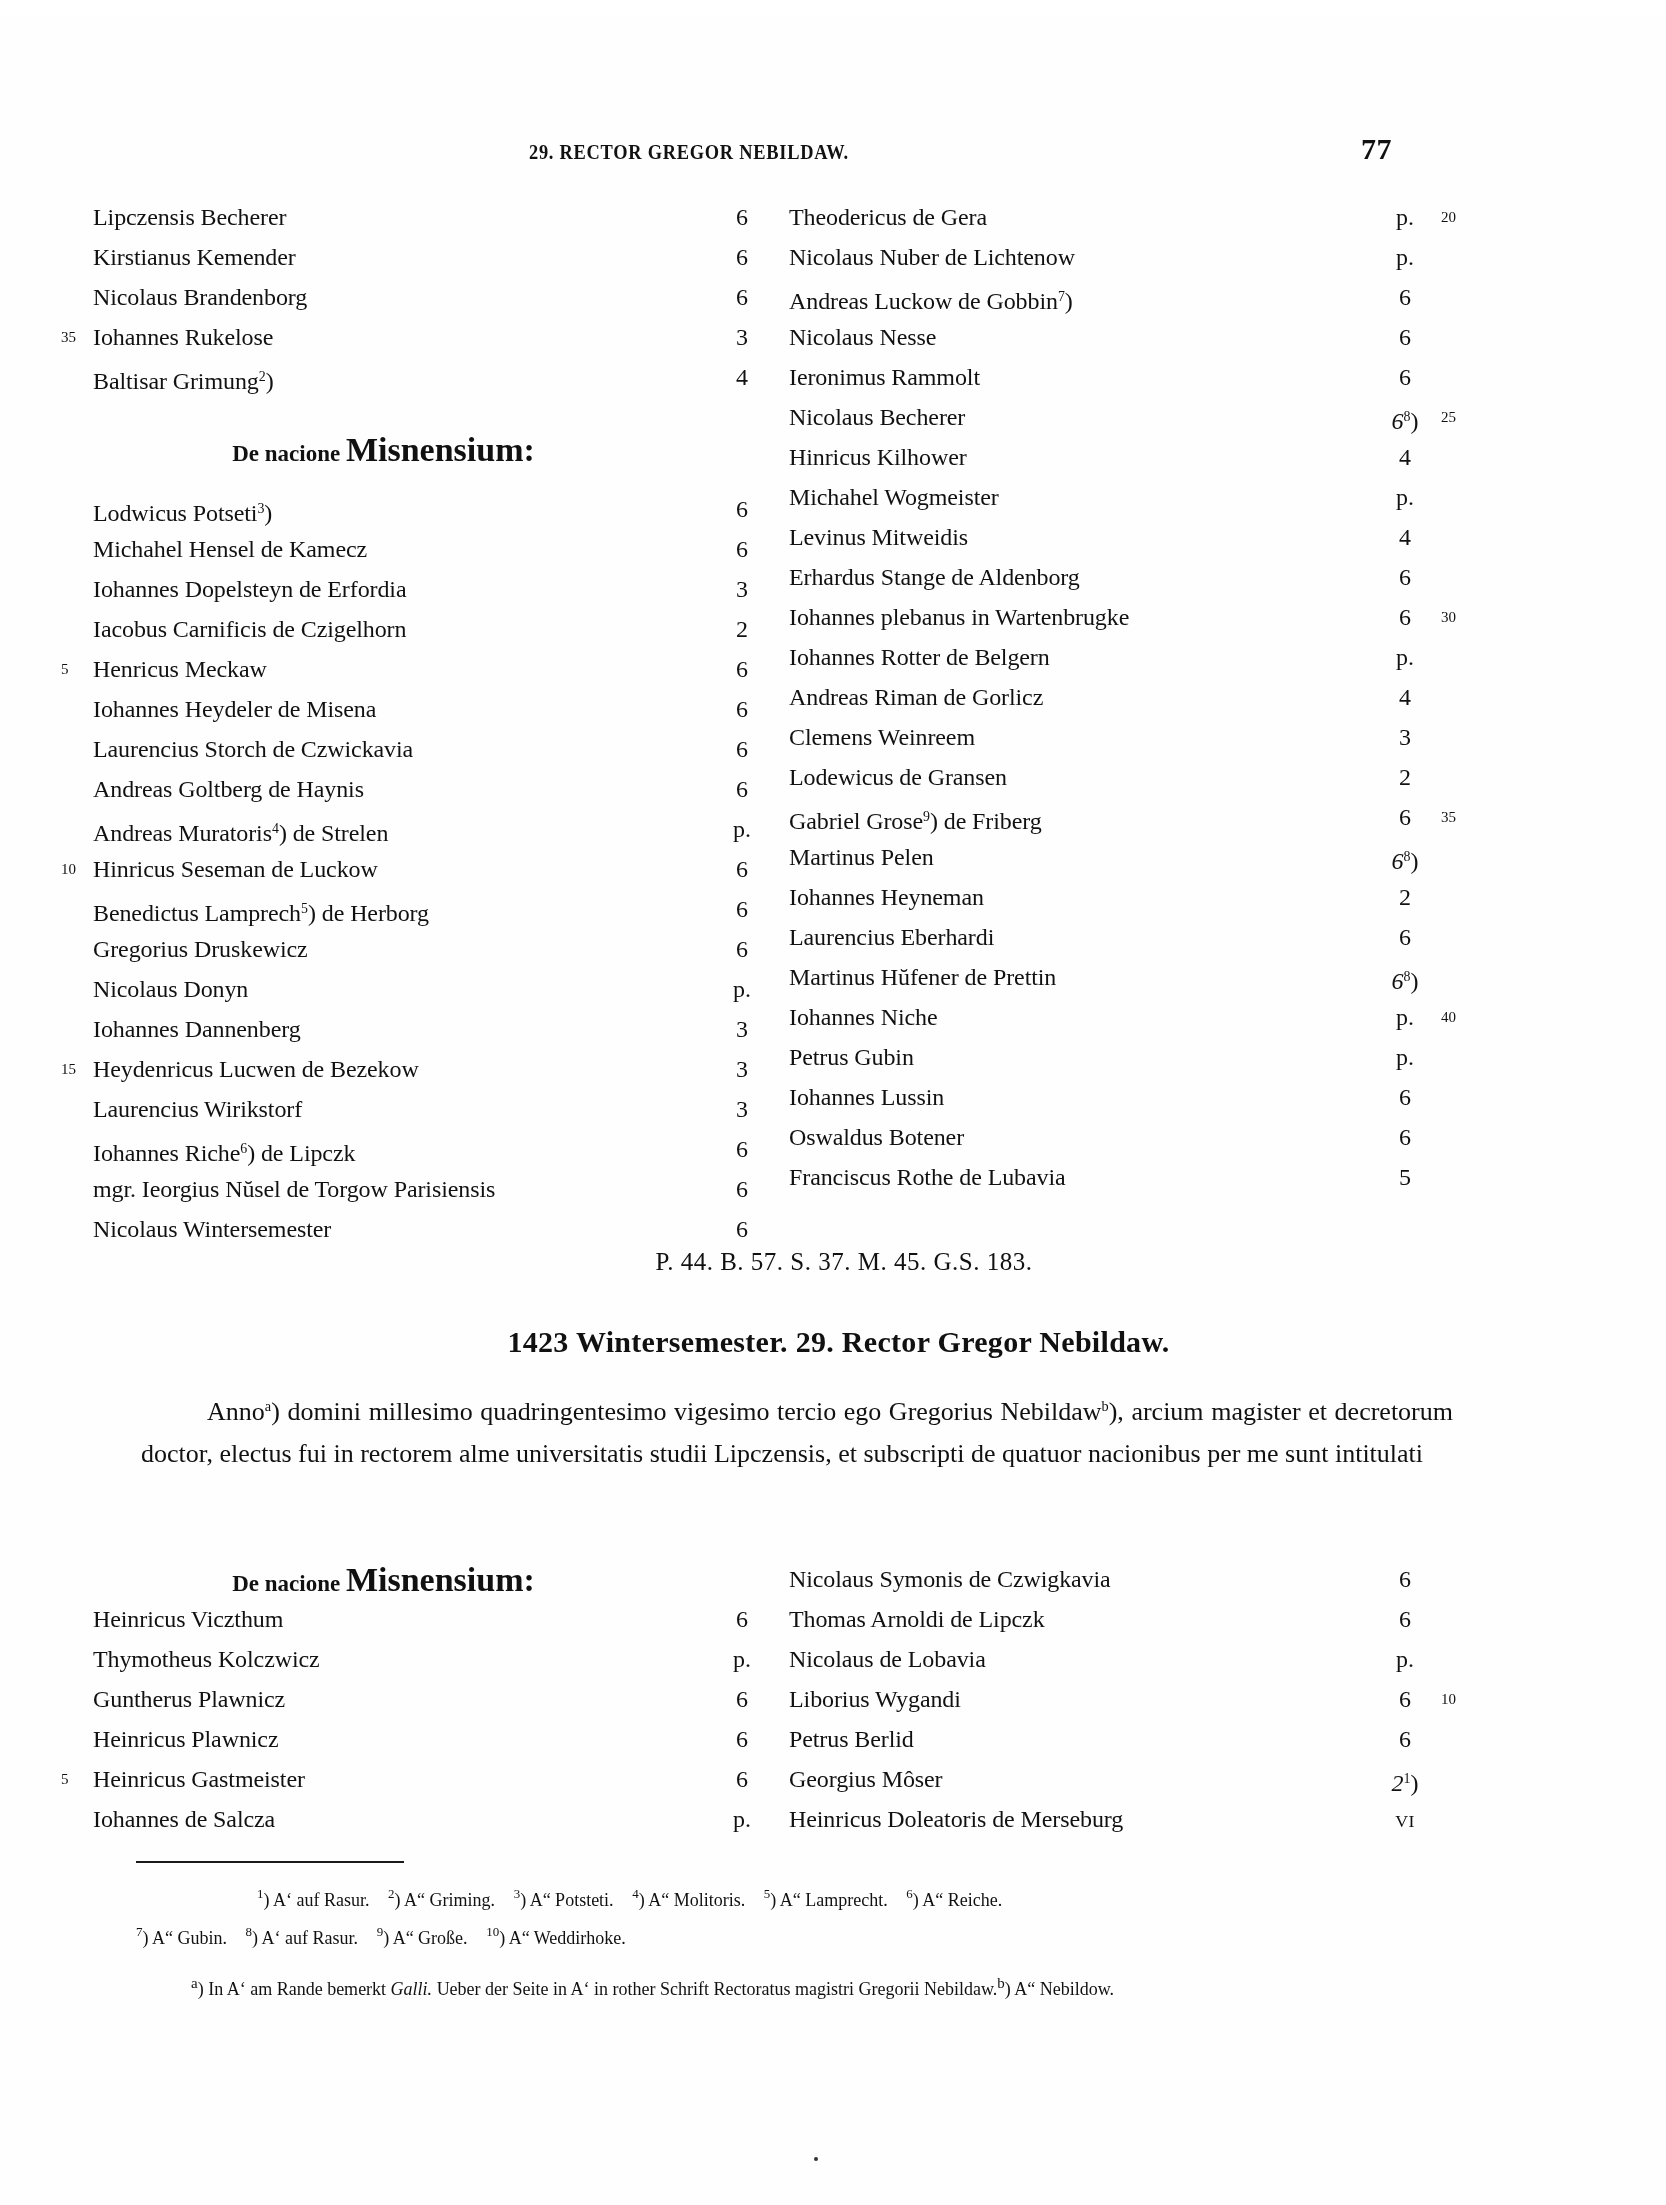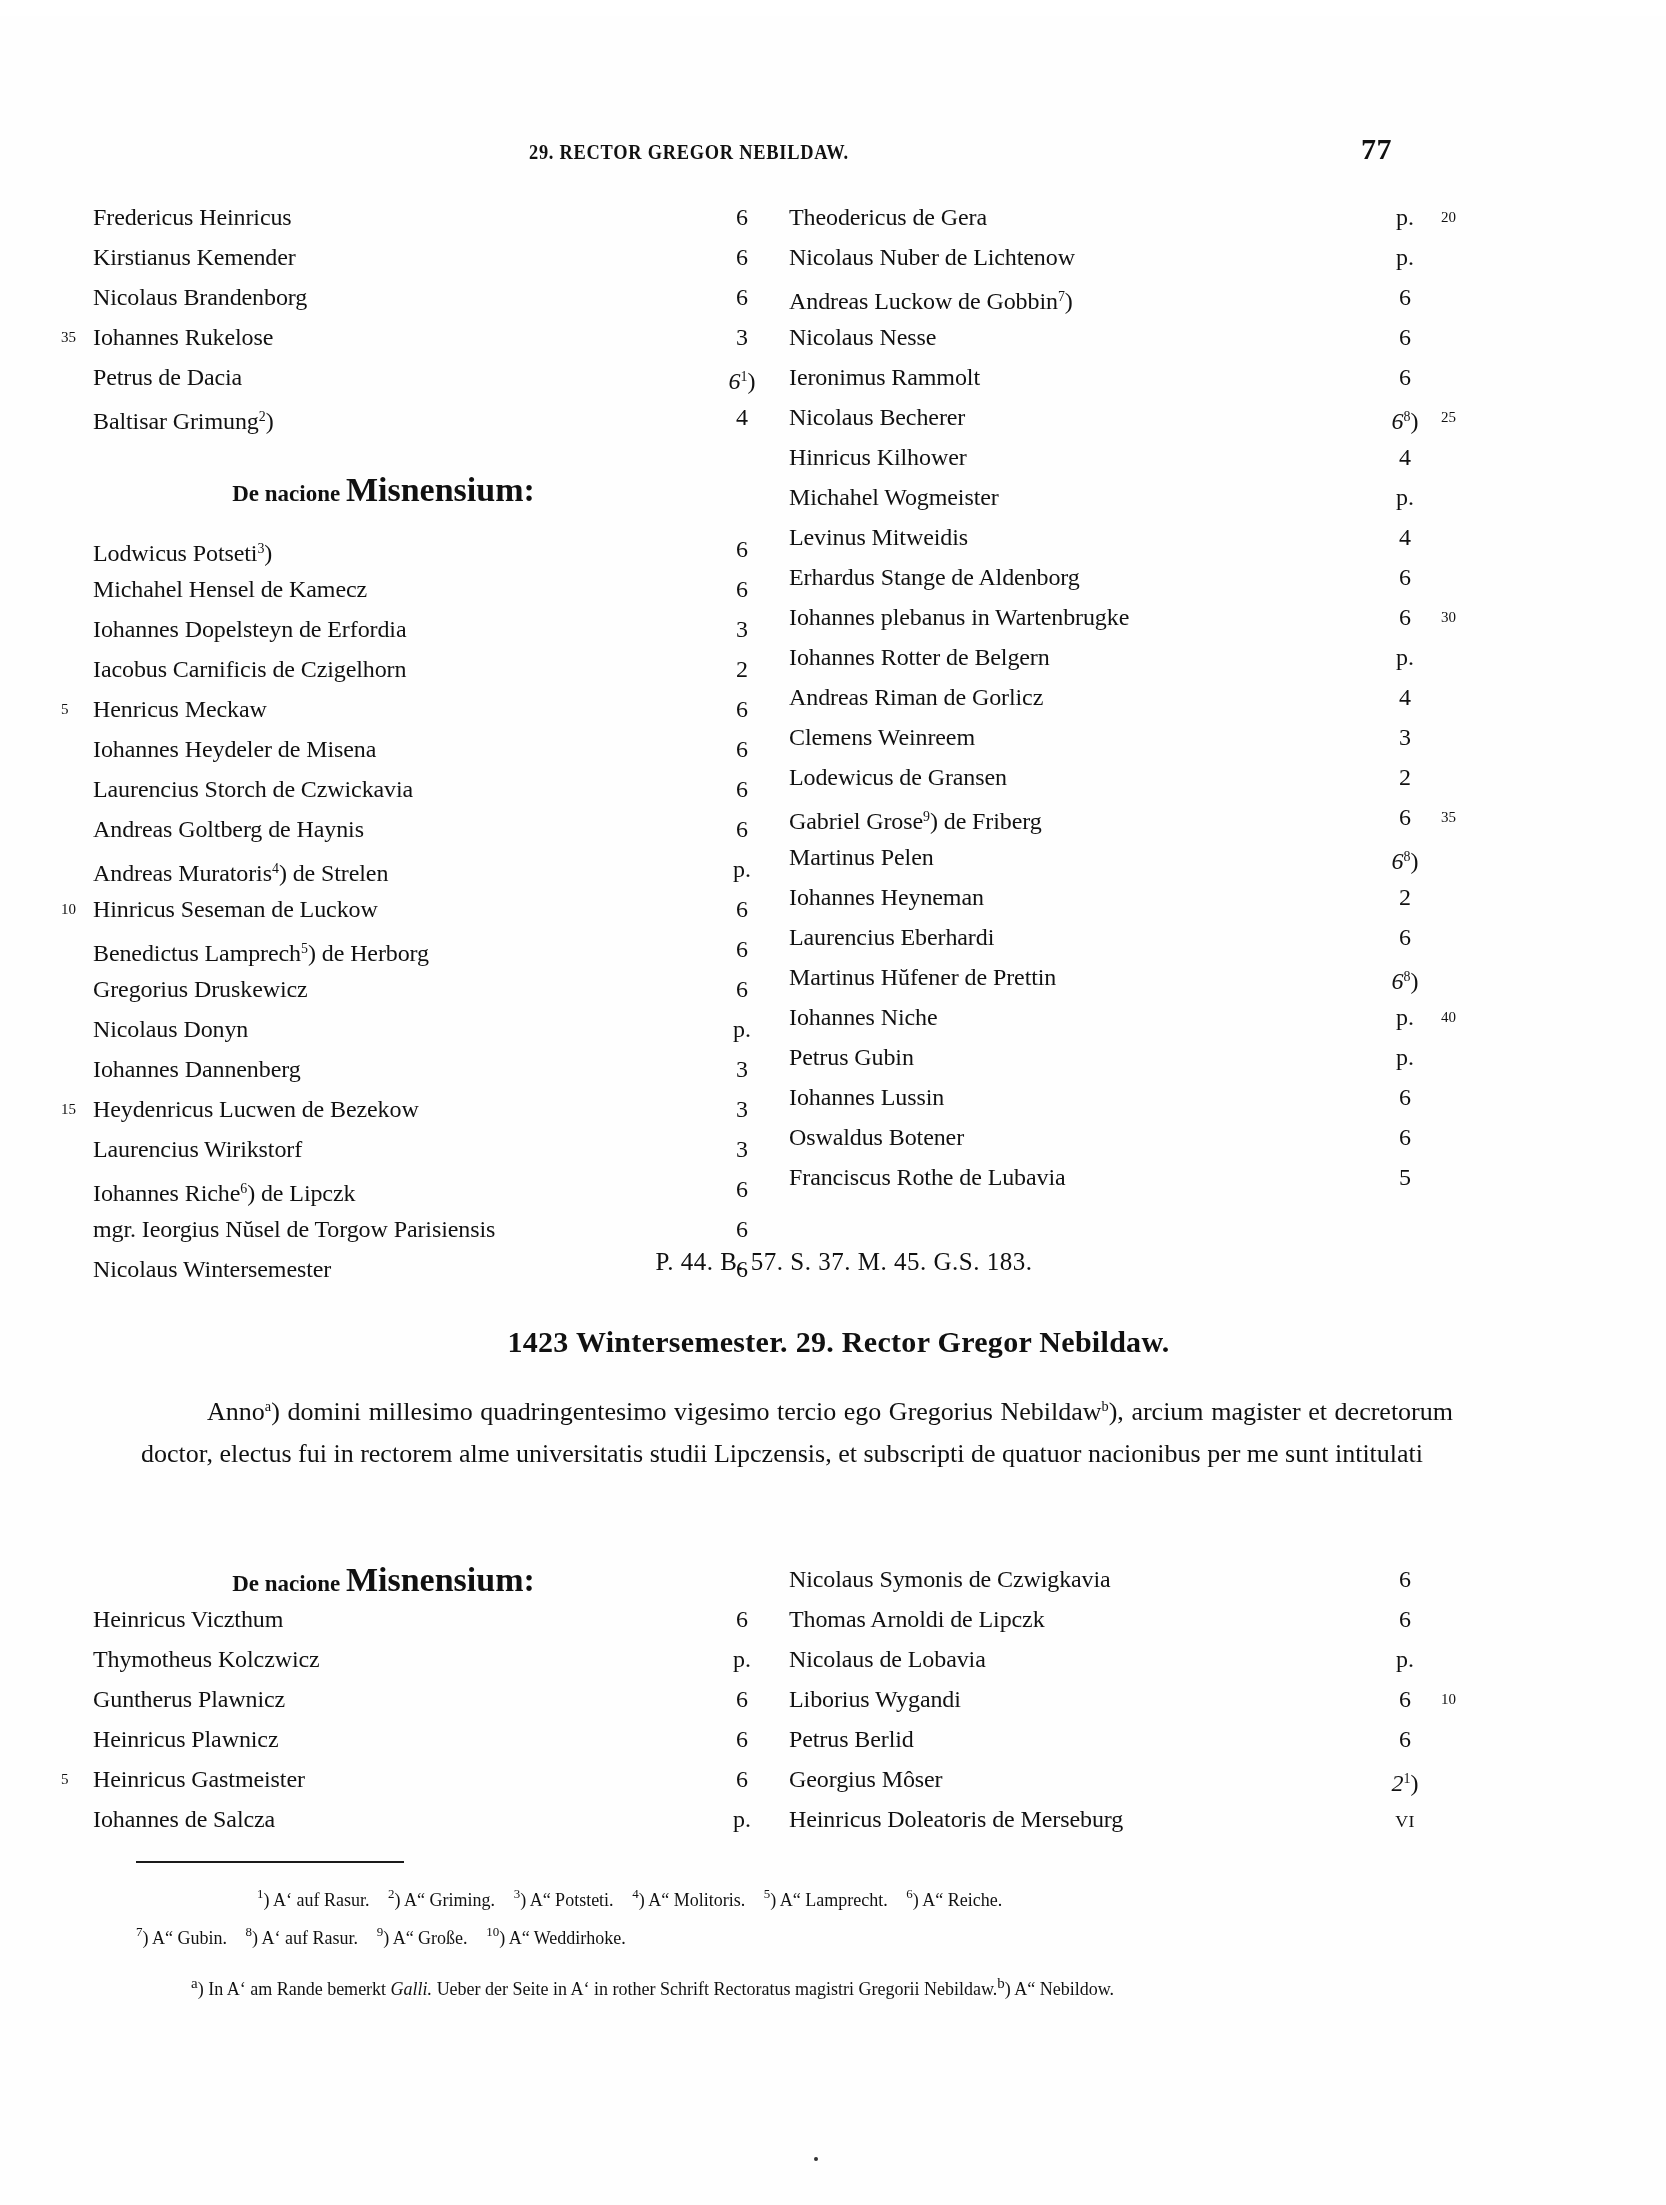--- a/index.html
+++ b/index.html
@@ -201,39 +201,35 @@
 <div class="page">
 
   <div class="runhead">
     <div class="runhead-title">29. RECTOR GREGOR NEBILDAW.</div>
     <div class="runhead-pageno">77</div>
   </div>
 
   <div class="listblock" id="block1" style="top:181px;">
     <div class="col col-left" id="s1-left">
         <div class="entry">
-          <span class="name">Fredericus Heinricus</span>
+          <span class="name">Lipczensis Becherer</span>
           <span class="val">6</span>
         </div>
         <div class="entry">
           <span class="name">Kirstianus Kemender</span>
           <span class="val">6</span>
         </div>
         <div class="entry">
           <span class="name">Nicolaus Brandenborg</span>
           <span class="val">6</span>
         </div>
         <div class="entry">
           <span class="lineno">35</span>
           <span class="name">Iohannes Rukelose</span>
           <span class="val">3</span>
-        </div>
-        <div class="entry">
-          <span class="name">Petrus de Dacia</span>
-          <span class="val wide"><span style="font-style:italic">6</span><sup class="fn">1</sup>)</span>
         </div>
         <div class="entry">
           <span class="name">Baltisar Grimung<sup class="fn">2</sup>)</span>
           <span class="val">4</span>
         </div>
         <div class="spacer"></div>
         <div class="nation-head">De nacione <span class="big">Misnensium:</span></div>
         <div class="spacer"></div>
         <div class="entry">
           <span class="name">Lodwicus Potseti<sup class="fn">3</sup>)</span>

